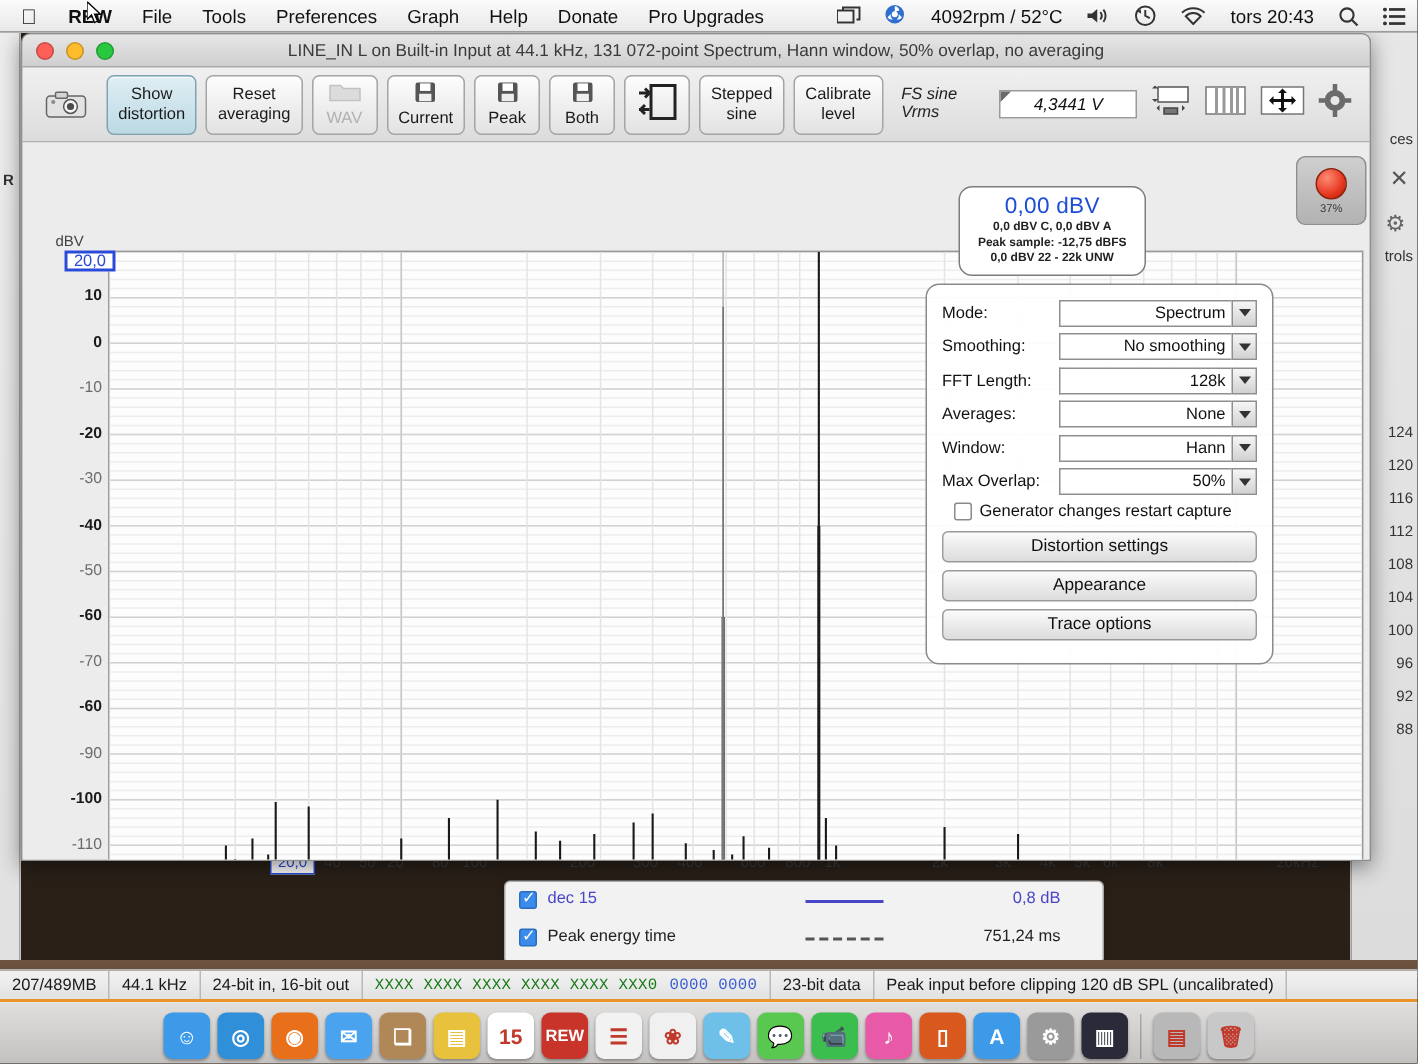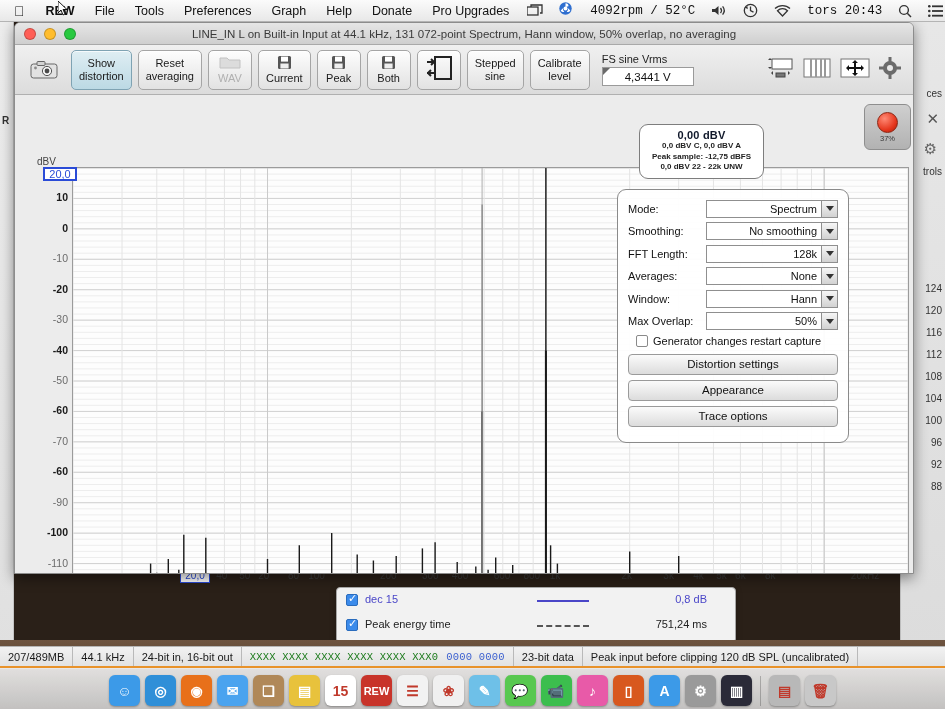--- a/index.html
+++ b/index.html
@@ -16,21 +16,21 @@
     position: absolute; left: 0; top: 0; width: 945px; height: 22px;
     background: linear-gradient(#fbfbfb, #e8e8e8);
     border-bottom: 1px solid #b4b4b4;
     display: flex; align-items: center; font-size: 12.5px; color: #111;
     z-index: 60;
   }
   .menubar .apple { padding: 0 11px 0 14px; font-size: 14px; line-height: 1; }
   .menubar .mi { padding: 0 10px; white-space: nowrap; }
   .menubar .mi.bold { font-weight: bold; }
   .menubar .spacer { flex: 1; }
-  .menubar .status { padding: 0 8px; display: flex; align-items: center; gap: 18px; white-space: nowrap; font-family: Liberation Mono, monospace; }
+  .menubar .status { padding: 0 8px; display: flex; align-items: center; gap: 18px; white-space: nowrap; }
   .cursor-arrow { position: absolute; left: 58px; top: 1px; width: 10px; height: 15px; z-index: 70; }
 
   
   .window {
     position: absolute; left: 14px; top: 22px; width: 900px; height: 552px;
     background: #ececec;
     border: 1px solid #8d8d8d;
     border-radius: 6px 6px 0 0;
     box-shadow: 0 4px 14px rgba(0,0,0,0.45);
     overflow: hidden;
@@ -63,21 +63,21 @@
     font-size: 11px; color: #1a1a1a; text-align: center;
     display: flex; flex-direction: column; align-items: center; justify-content: center;
     line-height: 1.12; padding: 0 7px; box-shadow: 0 1px 0 rgba(255,255,255,.7) inset;
   }
   .tbtn.active { background: linear-gradient(#dfeef3, #bcd9e4); border-color: #7fa3b3; }
   .tbtn.disabled { color: #b0b0b0; }
   .tbtn.plain { border: none; background: none; box-shadow: none; min-width: 34px; }
   .tbtn.icononly { padding: 0 5px; }
   .tbtn .ico { display: block; }
   .tbtn .lbl2 { display: block; }
-  .fsbox { display: flex; flex-direction: column; align-items: flex-start; margin-left: 6px; }
+  .fsbox { display: flex; align-items: center; margin-left: 6px; font-style: italic; }
   .fslabel { font-size: 11px; color: #222; margin-bottom: 2px; }
   .fsfield {
     width: 92px; height: 19px; background: #fff; border: 1px solid #9a9a9a;
     font-size: 11.5px; color: #111; text-align: center; line-height: 18px; position: relative;
   }
   .fsfield::before {
     content: ""; position: absolute; left: 0; top: 0;
     border-top: 7px solid #6a6a6a; border-right: 7px solid transparent;
   }
   .tb-right { margin-left: auto; display: flex; align-items: center; gap: 9px; padding-right: 4px; }
@@ -97,21 +97,21 @@
   .yticks { position: absolute; left: 0; top: 62px; width: 57px; height: 438px; }
   .ytick { position: absolute; right: 4px; font-size: 10.5px; color: #6b6b6b; transform: translateY(-50%); }
   .ytick.maj { color: #1a1a1a; font-weight: bold; }
 
   
   .readout {
     position: absolute; left: 624px; top: 29px; width: 125px;
     background: #fff; border: 1.5px solid #7d7d7d; border-radius: 9px;
     text-align: center; padding: 4px 2px 5px; z-index: 14;
   }
-  .readout .big { font-size: 11px; font-weight: bold; color: #0f172a; letter-spacing: .2px; }
+  .readout .big { font-size: 15px; font-weight: normal; color: #1d4ed8; letter-spacing: .2px; }
   .readout .sm { font-size: 8px; font-weight: bold; color: #222; line-height: 1.32; }
 
   
   .recbtn {
     position: absolute; right: 2px; top: 9px; width: 47px; height: 46px;
     border: 1px solid #8e8e8e; border-radius: 6px;
     background: linear-gradient(#cfcfcf, #b2b2b2);
     z-index: 16; display: flex; flex-direction: column; align-items: center; justify-content: center;
   }
   .recdot {

